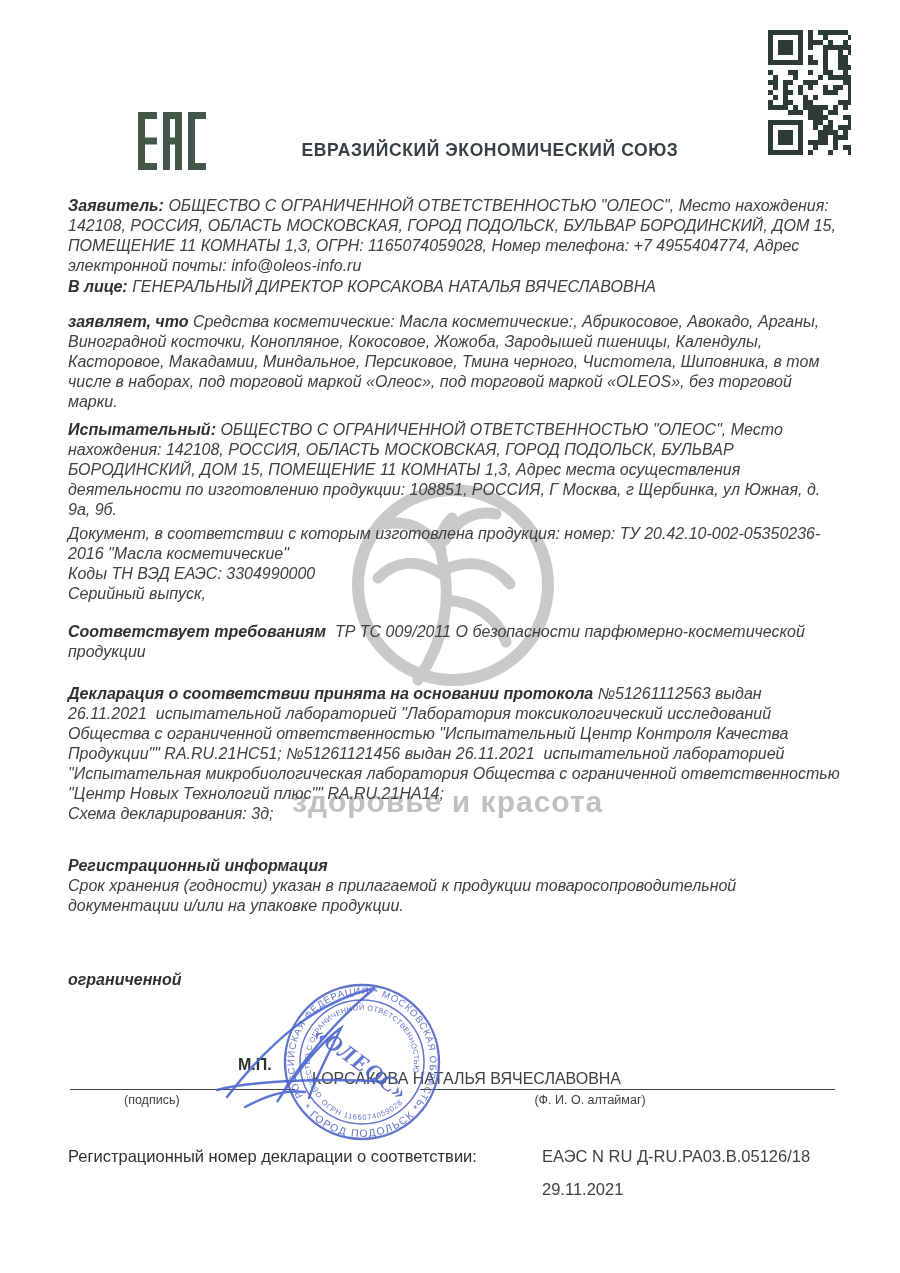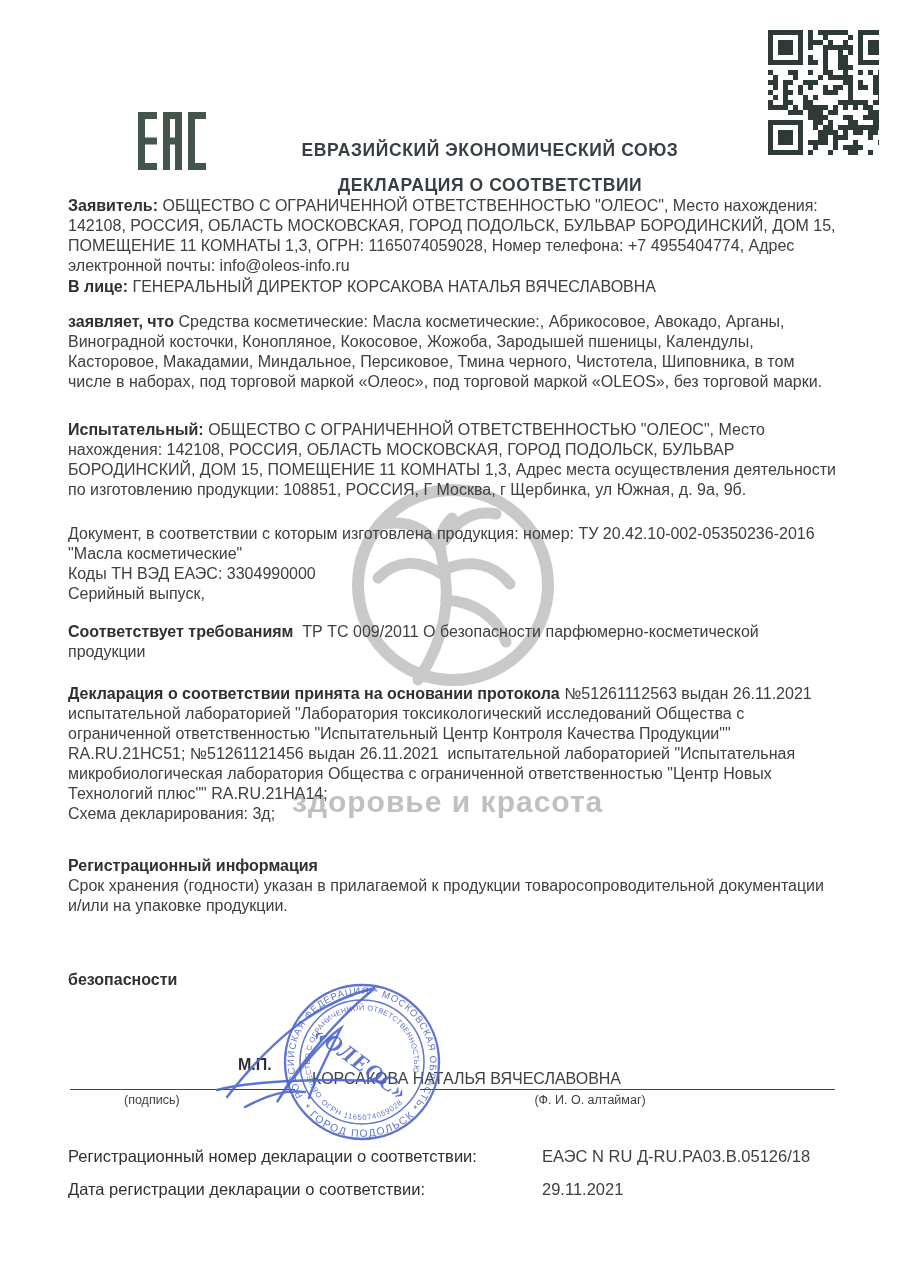--- a/index.html
+++ b/index.html
@@ -8,36 +8,36 @@
     --qr-dark:#2e3b35;
     --eac-green:#44564c;
     --watermark-gray:#c9c9c9;
     --watermark-gray2:#c0c0c0;
     --text:#3d4143;
     --text-bold:#2d3133;
   }
   html,body{margin:0;padding:0;background:#ffffff;}
   .page{
     position:relative;width:851px;height:1273px;background:#ffffff;overflow:hidden;
-    font-family:"Liberation Sans",sans-serif;color:var(--text);padding-left:28px;
+    font-family:"Liberation Sans",sans-serif;color:var(--text);
   }
   
   .eac{position:absolute;left:138px;top:112px;color:var(--eac-green);}
   .titles{position:absolute;left:80px;top:140px;width:820px;text-align:center;z-index:1;}
   .title{font-size:17.5px;font-weight:bold;color:#383f42;letter-spacing:.6px;}
   .title.second{margin-top:14px;}
   .qr{position:absolute;left:768px;top:30px;}
   
   .wm{position:absolute;z-index:0;color:var(--watermark-gray);}
   .wm-leaf{left:348px;top:480px;}
   .wm-brand{left:226px;top:684px;font-size:86px;line-height:86px;font-weight:bold;letter-spacing:6px;color:var(--watermark-gray);}
   .wm-tagline{left:292px;top:787px;font-size:30px;line-height:30px;font-weight:bold;letter-spacing:1px;color:var(--watermark-gray2);}
   
   .content{position:absolute;left:68px;top:0;width:772px;height:1273px;z-index:1;}
-  .blk{position:absolute;left:0;width:772px;margin:0;font-size:16px;line-height:20px;white-space:pre-wrap;}
+  .blk{position:absolute;left:0;width:772px;margin:0;font-size:16px;line-height:20px;white-space:pre-wrap;font-style:italic;}
   .blk b{color:var(--text-bold);}
   .caption{position:absolute;font-size:12.5px;color:var(--text);}
   .sig-line{position:absolute;height:0;border-top:1.6px solid #3f4345;}
   .frow-label{position:absolute;left:0;font-size:16.5px;line-height:20px;font-weight:normal;color:var(--text-bold);white-space:pre;}
   .frow-value{position:absolute;left:474px;font-size:16.5px;line-height:20px;color:var(--text);white-space:pre;}
   .mp{position:absolute;left:238px;top:1056px;font-size:16px;font-weight:bold;color:var(--text-bold);}
   .holder-name{position:absolute;left:312px;top:1070px;font-size:16px;color:var(--text);white-space:pre;}
   
   .stamp{position:absolute;left:272px;top:972px;z-index:2;color:var(--stamp-blue);opacity:.88;}
   .signature{position:absolute;left:215px;top:982px;z-index:2;color:var(--signature-blue);opacity:.9;}
@@ -291,21 +291,20 @@
       <rect x="0" y="90" width="35" height="35" fill="#2e3b35"></rect>
       <rect x="5" y="95" width="25" height="25" fill="#fff"></rect>
       <rect x="10" y="100" width="15" height="15" fill="#2e3b35"></rect>
       <rect x="90" y="0" width="35" height="35" fill="#2e3b35"></rect>
       <rect x="95" y="5" width="25" height="25" fill="#fff"></rect>
       <rect x="100" y="10" width="15" height="15" fill="#2e3b35"></rect>
     </svg>
 
   <div class="titles">
     <div class="title">ЕВРАЗИЙСКИЙ ЭКОНОМИЧЕСКИЙ СОЮЗ</div>
-    <div class="title second">ДЕКЛАРАЦИЯ О СООТВЕТСТВИИ</div>
   </div>
 
   <svg class="wm wm-leaf" width="210" height="210" viewBox="0 0 210 210">
     <g fill="none" stroke="currentColor" stroke-linecap="round">
       <circle cx="105" cy="105" r="95" stroke-width="12"></circle>
       <g stroke-width="11">
         <path d="M 70 200 C 98 158 104 118 94 78 C 90 62 92 50 104 38"></path>
         <path d="M 95 95 C 70 78 48 80 30 98"></path>
         <path d="M 93 70 C 78 48 60 40 38 44"></path>
         <path d="M 97 60 C 108 40 126 30 148 34"></path>
@@ -334,25 +333,24 @@
 
     <p class="blk" style="top:622px"><b>Соответствует требованиям</b><span>  ТР ТС 009/2011 О безопасности парфюмерно-косметической продукции</span></p>
 
     <p class="blk" style="top:684px"><b>Декларация о соответствии принята на основании протокола</b><span> №51261112563 выдан 26.11.2021  испытательной лабораторией "Лаборатория токсикологический исследований Общества с ограниченной ответственностью "Испытательный Центр Контроля Качества Продукции"" RA.RU.21НС51; №51261121456 выдан 26.11.2021  испытательной лабораторией "Испытательная микробиологическая лаборатория Общества с ограниченной ответственностью "Центр Новых Технологий плюс"" RA.RU.21НА14;</span></p>
 
     <p class="blk" style="top:804px"><span>Схема декларирования: 3д;</span></p>
 
     <p class="blk" style="top:856px"><b>Регистрационный информация</b></p>
     <p class="blk" style="top:876px"><span>Срок хранения (годности) указан в прилагаемой к продукции товаросопроводительной документации и/или на упаковке продукции.</span></p>
 
-    <p class="blk" style="top:970px"><b>безопасности</b></p>
+    <p class="blk" style="top:970px"><b>ограниченной</b></p>
 
     <div class="frow-label" style="top:1146px">Регистрационный номер декларации о соответствии:</div>
     <div class="frow-value" style="top:1146px">ЕАЭС N RU Д-RU.PA03.B.05126/18</div>
-    <div class="frow-label" style="top:1179px">Дата регистрации декларации о соответствии:</div>
     <div class="frow-value" style="top:1179px">29.11.2021</div>
   </div>
 
   <div class="mp">М.П.</div>
   <div class="holder-name">КОРСАКОВА НАТАЛЬЯ ВЯЧЕСЛАВОВНА</div>
   <div class="sig-line" style="left:70px;top:1089px;width:225px"></div>
   <div class="sig-line" style="left:420px;top:1089px;width:415px"></div>
   <div class="caption" style="left:124px;top:1093px">(подпись)</div>
   <div class="caption" style="left:480px;top:1093px;width:220px;text-align:center">(Ф. И. О. алтаймаг)</div>
 

